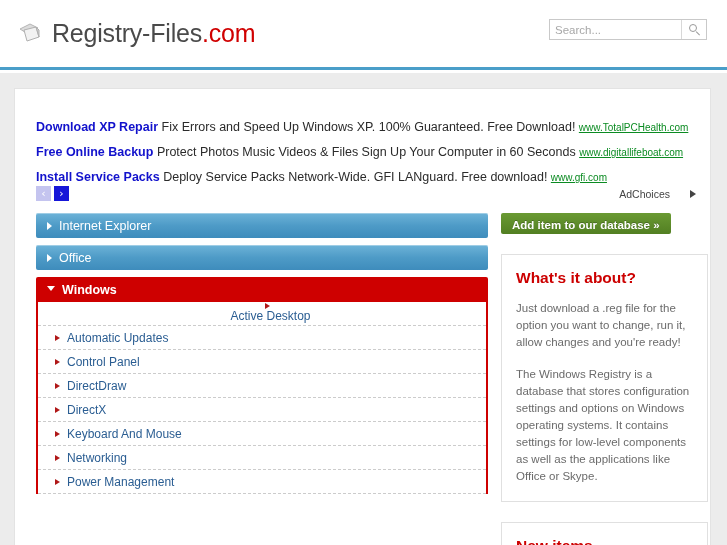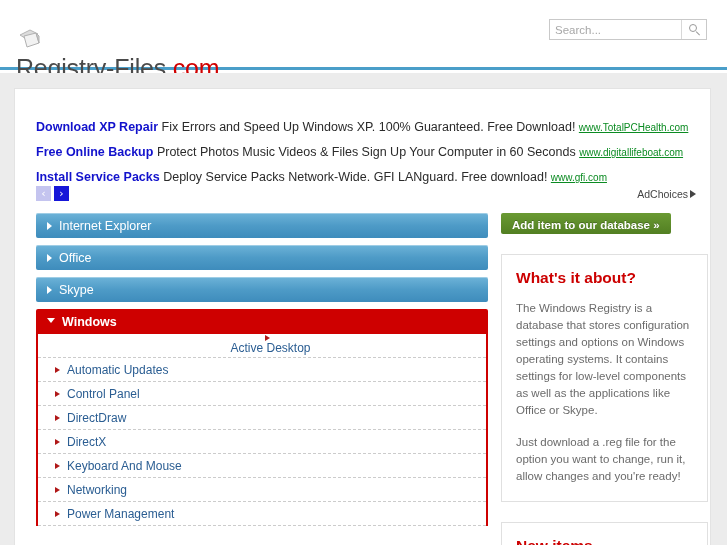--- a/index.html
+++ b/index.html
@@ -15,22 +15,22 @@
 
   
   .header {
     position: relative;
     height: 70px;
     background: #ffffff;
     border-bottom: 3px solid #4a9ec9;
   }
   .logo-wrap {
     position: absolute;
-    left: 16px; top: 24px;
-    display: flex; align-items: flex-start; flex-direction: column;
+    left: 16px; top: 18px;
+    display: flex; align-items: flex-end;
   }
   .logo-icon { width: 30px; height: 30px; position: relative; margin-right: 6px; }
   .logo-text {
     font-size: 25px;
     color: #4a4a4a;
     letter-spacing: -0.2px;
     white-space: nowrap;
   }
   .logo-text .dotcom { color: #d00000; }
 
@@ -121,21 +121,21 @@
     display: flex; align-items: center; justify-content: center;
     font-size: 11px; color: #ffffff;
     cursor: pointer; line-height: 1;
     font-family: "DejaVu Sans", sans-serif;
   }
   .navbtn.prev { background: #c4c4ef; color: #ffffff; }
   .navbtn.next { background: #1616d8; color: #ffffff; }
   .adchoices {
     position: absolute; right: 0; top: 68px;
     font-size: 10.5px; color: #444;
-    display: flex; align-items: center; gap: 2px;
+    display: flex; align-items: center; gap: 20px;
     cursor: pointer;
   }
   .adchoices .tri {
     display: inline-block;
     width: 0; height: 0;
     border-left: 6px solid #444;
     border-top: 4px solid transparent;
     border-bottom: 4px solid transparent;
   }
 
@@ -312,24 +312,20 @@
       <div class="cat">
         <span class="caret"></span>
         <span>Internet Explorer</span>
       </div>
 
       <div class="cat">
         <span class="caret"></span>
         <span>Office</span>
       </div>
 
-      <div class="cat">
-        <span class="caret"></span>
-        <span>Skype</span>
-      </div>
 
       <div class="cat active">
         <span class="caret"></span>
         <span>Windows</span>
       </div>
 
       <div class="sublist">
         <div class="subitem">
           <span class="bullet"></span>
           <span class="slabel">Active Desktop</span>
@@ -364,22 +360,22 @@
         </div>
       </div>
     </div>
 
     <div class="right-col">
 
       <button class="green-btn">Add item to our database »</button>
 
       <div class="panel">
         <h2 class="panel-title">What's it about?</h2>
+        <p>Just download a .reg file for the option you want to change, run it, allow changes and you're ready!</p>
         <p>The Windows Registry is a database that stores configuration settings and options on Windows operating systems. It contains settings for low-level components as well as the applications like Office or Skype.</p>
-        <p>Just download a .reg file for the option you want to change, run it, allow changes and you're ready!</p>
       </div>
 
       <div class="panel">
         <h2 class="panel-title">New items</h2>
 
       </div>
     </div>
 
   </div>
 </div>

